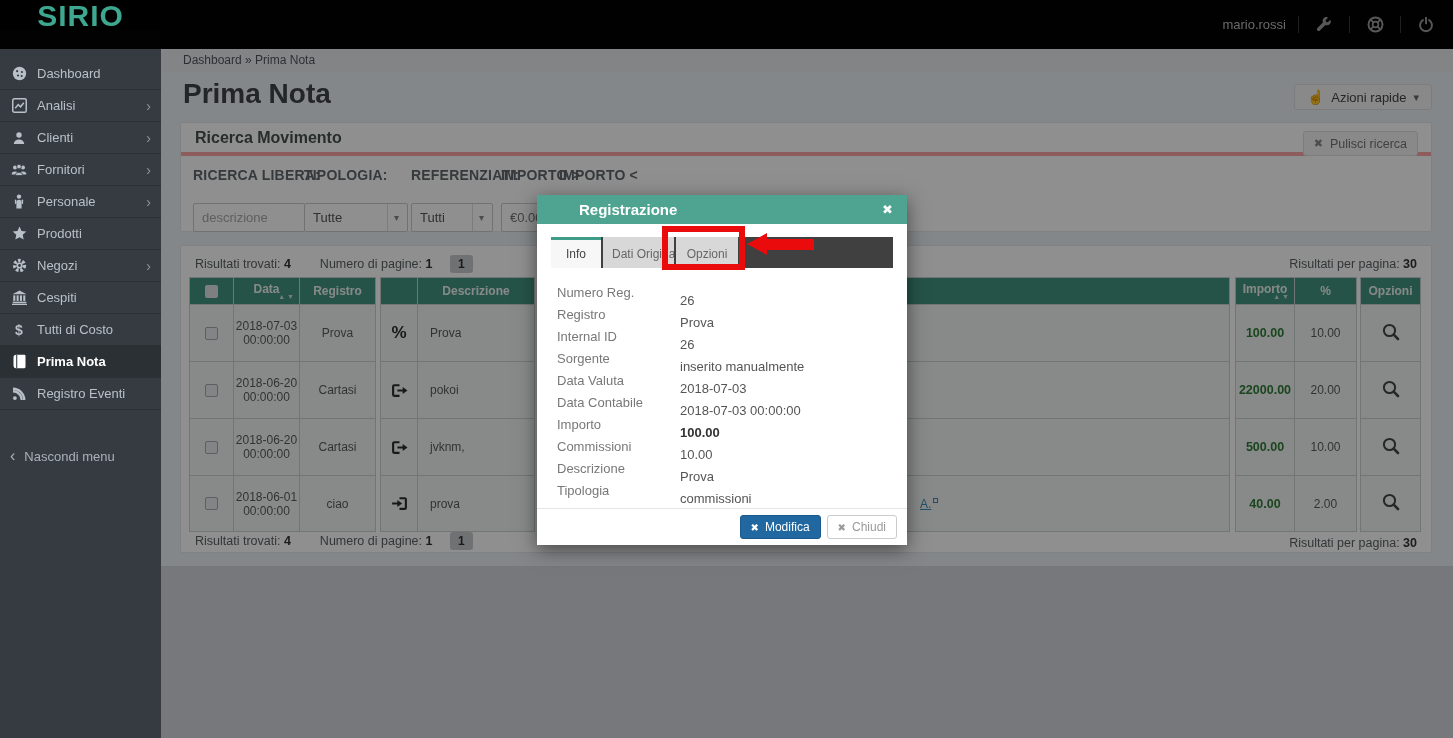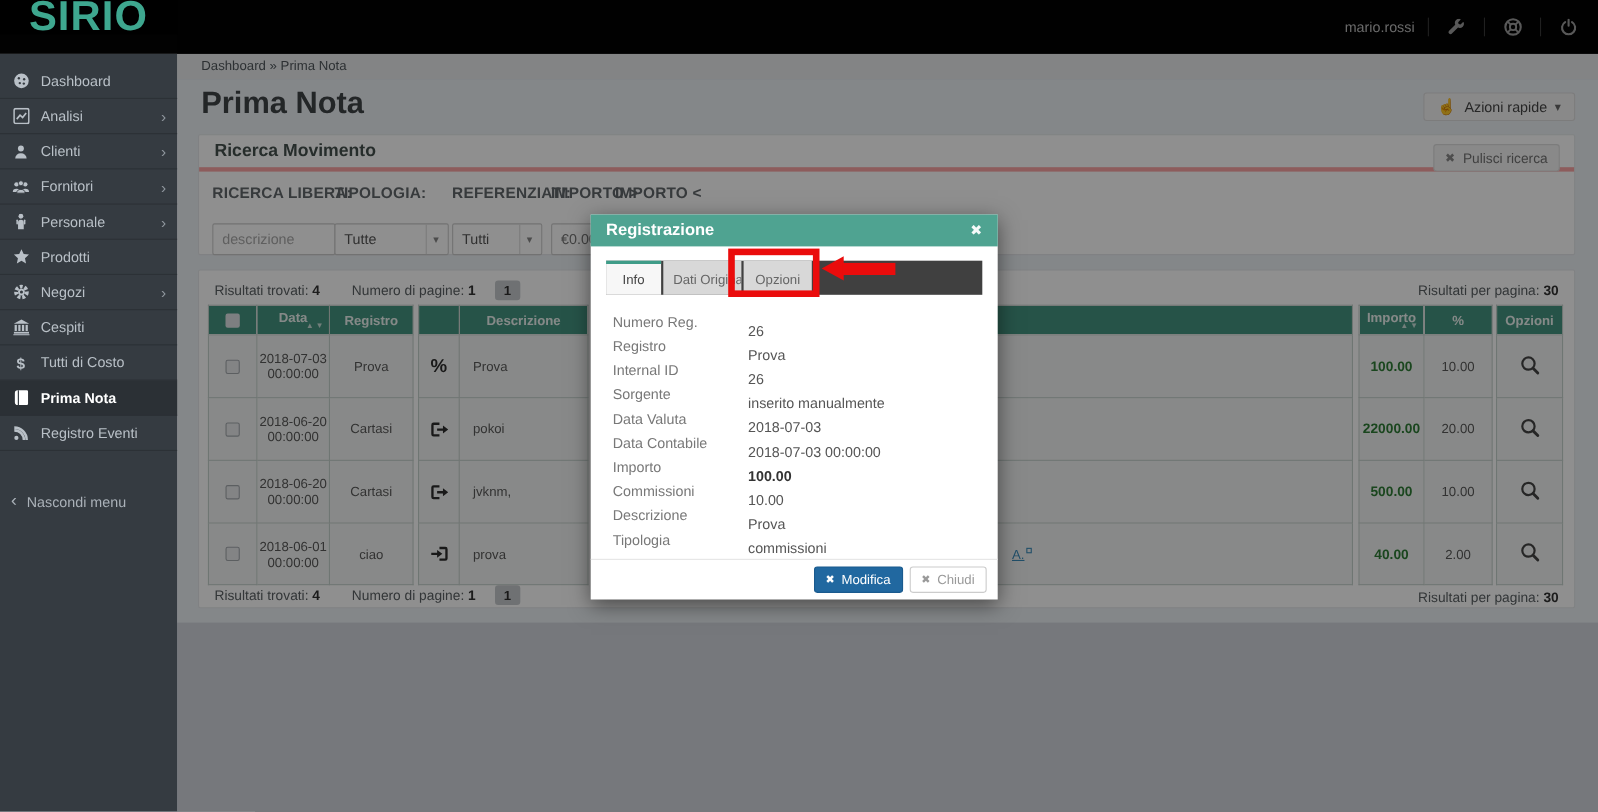--- a/index.html
+++ b/index.html
@@ -3,21 +3,21 @@
 <meta charset="utf-8">
 <style>
   * { margin:0; padding:0; box-sizing:border-box; }
   body { font-family:"Liberation Sans", sans-serif; background:#555; }
   #stage { position:relative; width:1453px; height:738px; overflow:hidden; background:#d2d6de; }
 
   
   .topbar { position:absolute; left:0; top:0; width:1453px; height:49px; background:#020202; z-index:10; }
   .logo { position:absolute; left:0; top:0; width:161px; height:31px; background:#000;
           display:flex; align-items:center; justify-content:center;
-          color:#3ea78f; font-size:38px; font-weight:bold; letter-spacing:1px; }
+          color:#3ea78f; font-size:30px; font-weight:bold; letter-spacing:1px; }
   .userarea { position:absolute; right:14px; top:0; height:49px; display:flex; align-items:center; gap:12px; }
   .username { color:#bdbdbd; font-size:13px; }
   .tsep { width:1px; height:17px; background:#3a3a3a; }
   .ticon { width:26px; height:26px; display:flex; align-items:center; justify-content:center; cursor:pointer; }
 
   
   .sidebar { position:absolute; left:0; top:49px; width:161px; height:689px; background:#353b41; z-index:10; padding-top:9px; }
   .sitem { height:32px; display:flex; align-items:center; gap:9px; padding:0 10px;
            color:#b9c0c7; font-size:13px; border-bottom:1px solid #2c3136; cursor:pointer; white-space:nowrap; }
   .sitem .sicon { width:18px; display:flex; justify-content:center; flex-shrink:0; }
@@ -86,21 +86,21 @@
   td.tmid { text-align:left; }
   .rowlink { margin-left:380px; color:#3c8dbc; font-size:12px; text-decoration:underline; cursor:pointer; white-space:nowrap; }
   .ext { display:inline-block; width:5px; height:5px; border:1px solid #3c8dbc; margin-left:2px; vertical-align:super; }
   .mag { cursor:pointer; display:inline-block; }
 
   
   .backdrop { position:absolute; left:161px; top:0; width:1292px; height:738px; background:rgba(0,0,0,.44); z-index:40; }
   .modal { position:absolute; left:537px; top:195px; width:370px; height:350px; background:#fff; z-index:60;
            box-shadow:0 5px 18px rgba(0,0,0,.5); }
   .modal-head { height:29px; background:#4fa391; color:#fff; display:flex; align-items:center; padding:0 14px; }
-  .modal-title { font-size:15px; font-weight:bold; flex:1; }
+  .modal-title { font-size:15px; font-weight:bold; flex:1;margin-left:28px; }
   .modal-x { font-size:13px; cursor:pointer; opacity:.95; }
   .tabs { position:absolute; left:14px; top:42px; width:342px; height:31px; background:#404040; display:flex; }
   .tab { height:31px; line-height:29px; font-size:12px; color:#666; background:#d8d8d8; border-top:3px solid transparent;
          cursor:pointer; white-space:nowrap; overflow:hidden; margin-right:2px; text-align:center; }
   .tab-info { width:50px; }
   .tab-dati { width:71px; text-align:left; padding-left:9px; }
   .tab-opz { width:62px; }
   .tab.active { background:#f7f7f7; border-top:3px solid #3f9c88; color:#454545; }
   .ilist { position:absolute; left:20px; top:86px; right:14px; }
   .irow { display:flex; height:22px; align-items:center; font-size:13px; }

